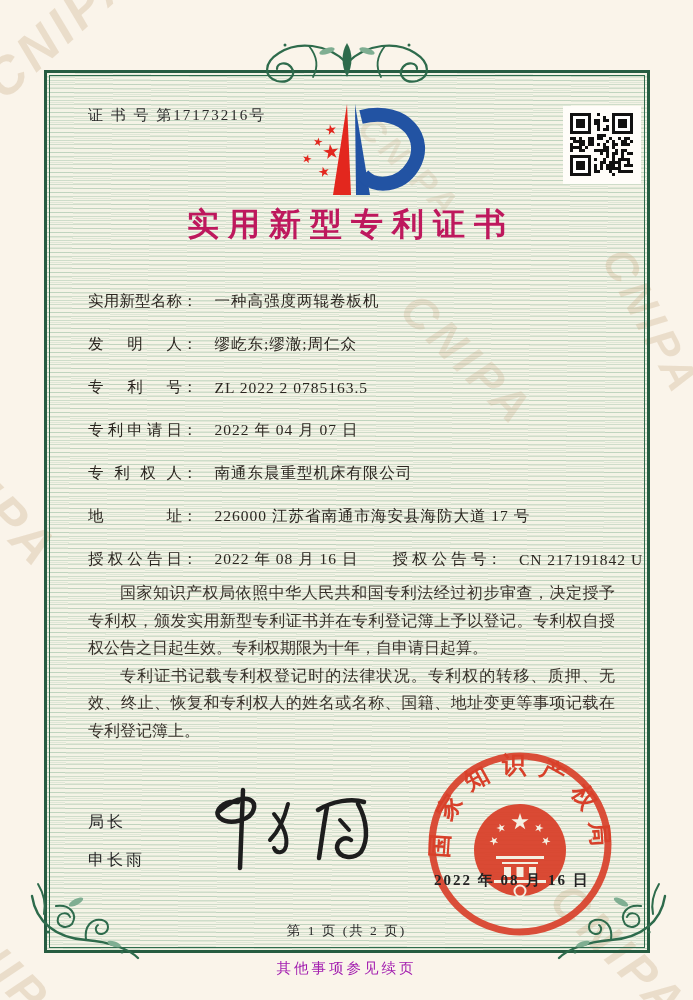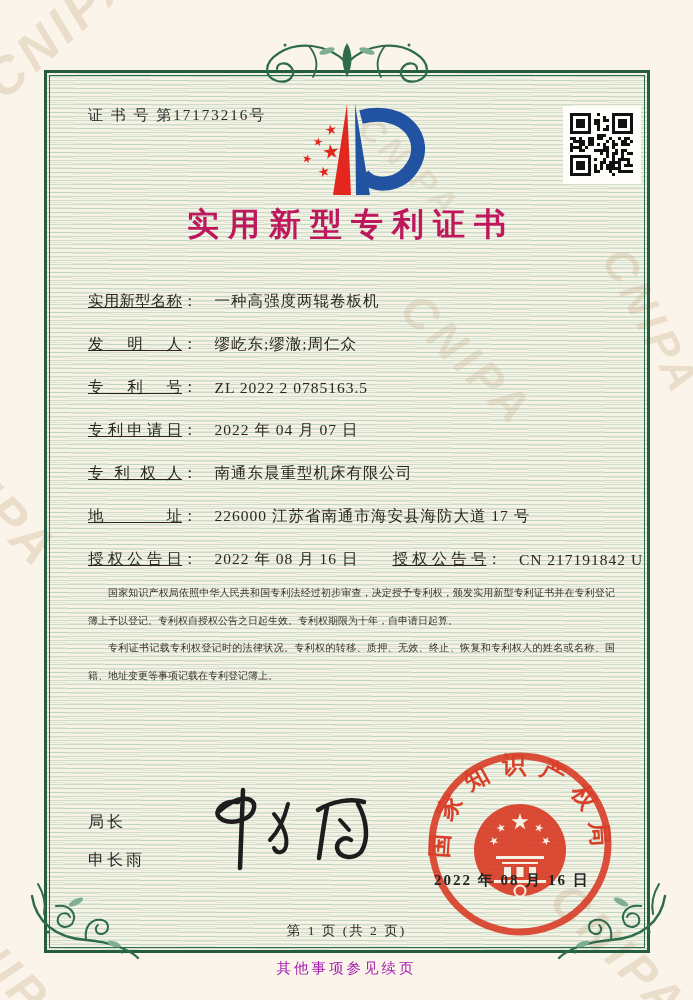--- a/index.html
+++ b/index.html
@@ -42,27 +42,27 @@
     position:absolute; left:563px; top:106px; width:78px; height:78px;
     background:#fffdf9; padding:7px; box-sizing:border-box;
   }
   .title{
     position:absolute; left:0; right:0; top:203px; text-align:center;
     font-size:32px; font-weight:bold; letter-spacing:9px; text-indent:9px; color:#be185d;
   }
   .fields{position:absolute; left:88px; top:280px; width:527px; font-size:15.5px;}
   .frow{height:43px; display:flex; align-items:center;}
   .flab{white-space:nowrap;}
-  .flab-t{display:inline-block; width:94px; text-align:justify; text-align-last:justify;text-decoration:underline;}
+  .flab-t{display:inline-block; width:94px; text-align:justify; text-align-last:justify;}
   .flab::after{content:"：";}
   .fvalue{margin-left:17px; letter-spacing:1px; white-space:nowrap;}
   .pair2{margin-left:34px;}
   .paras{
     position:absolute; left:88px; top:579px; width:527px;
-    font-size:10px; line-height:27.5px; text-align:justify; color:#38322b;
+    font-size:16px; line-height:27.5px; text-align:justify; color:#38322b;
   }
   .paras p{margin:0; text-indent:2em;}
   .signer{position:absolute; left:88px; top:797px; font-size:16px; letter-spacing:3px; color:#262626;margin-top:15px;}
   .signer .s1{margin-bottom:17px;}
   .sig{position:absolute; left:190px; top:780px;}
   .seal{position:absolute; left:424px; top:748px;}
   .seal-date{
     position:absolute; left:434px; top:871px; font-size:15px; font-weight:bold;
     letter-spacing:2px; color:#232323; white-space:nowrap;
   }

